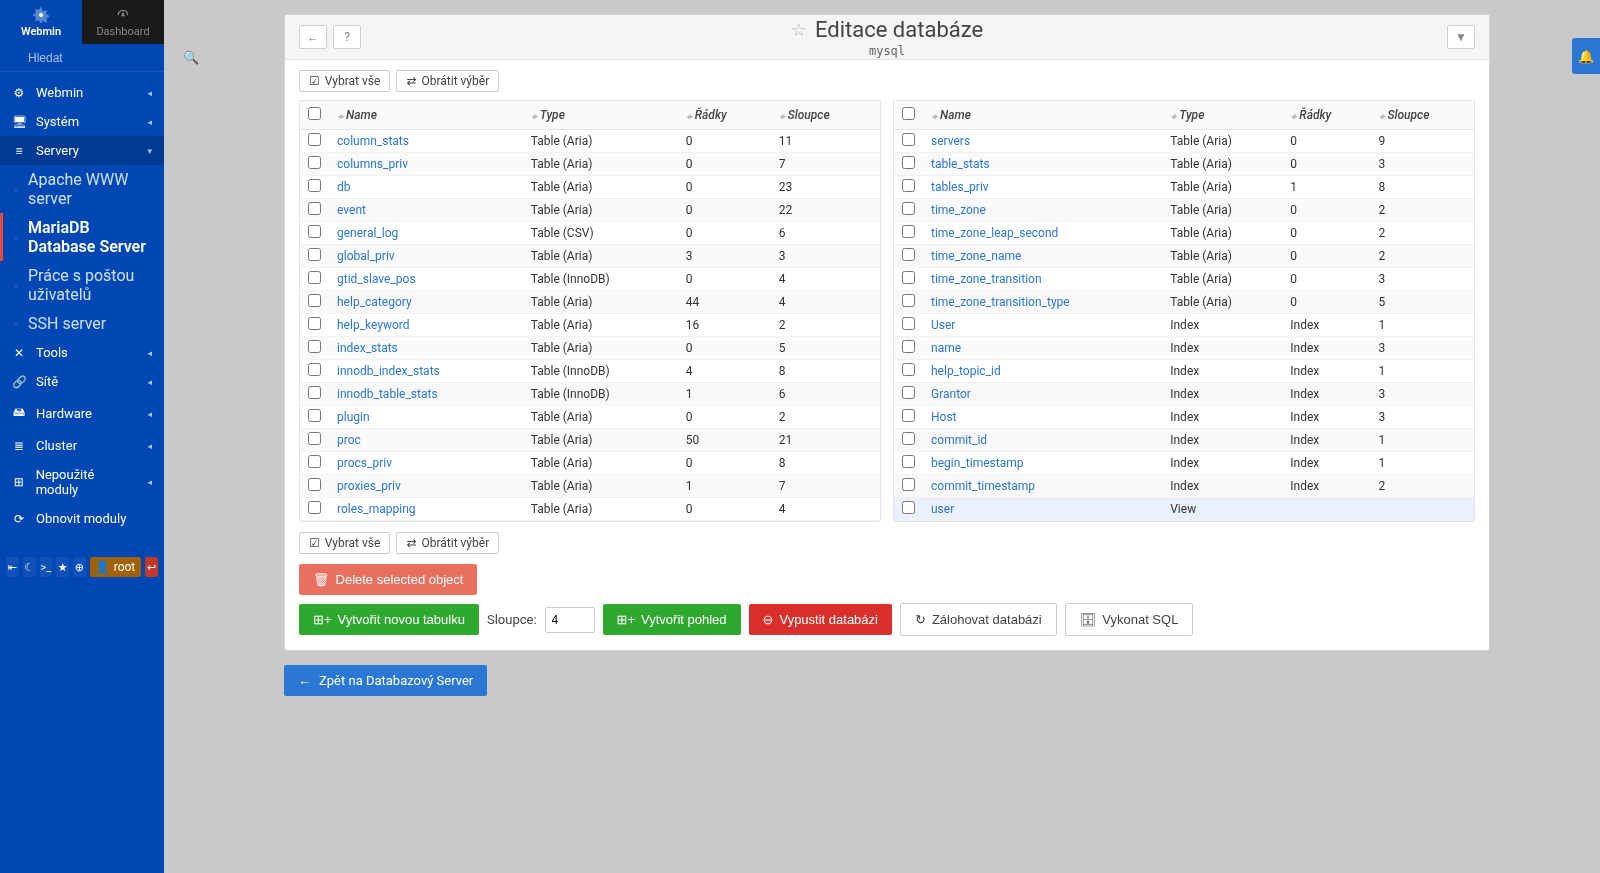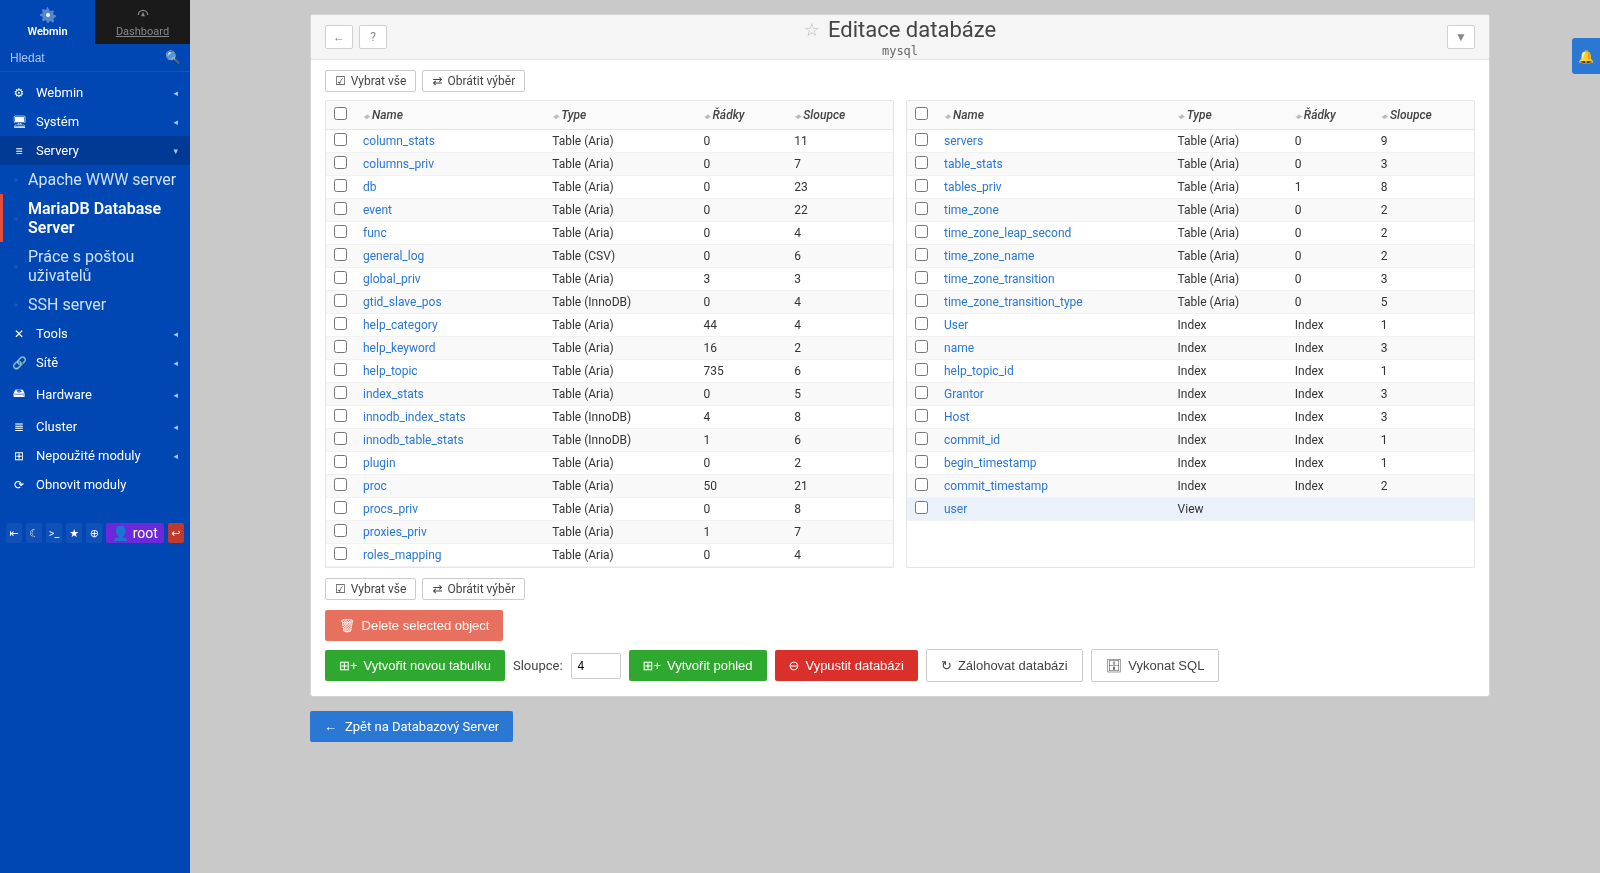--- a/index.html
+++ b/index.html
@@ -1,41 +1,41 @@
 <!DOCTYPE html>
 <html><head>
 <meta charset="utf-8">
 <style>
 * { box-sizing: border-box; margin: 0; padding: 0; }
 body { font-family: -apple-system, BlinkMacSystemFont, "Segoe UI", Roboto, Arial, sans-serif; font-size: 13px; background: #c9c9c9; color: #333; overflow: hidden; }
 .app { display: flex; width: 1600px; height: 873px; position: relative; }
 
 
-.sidebar { width: 190px; background: #0047b3; color: #fff; display: flex; flex-direction: column; flex-shrink: 0; }
+.sidebar { width: 164px; background: #0047b3; color: #fff; display: flex; flex-direction: column; flex-shrink: 0; }
 .side-tabs { display: flex; height: 44px; }
 .side-tab { flex: 1; display: flex; flex-direction: column; align-items: center; justify-content: center; font-size: 11px; gap: 2px; cursor: pointer; }
 .side-tab.active { background: #0047b3; color: #fff; font-weight: 600; }
-.side-tab.inactive { background: #1a1a1a; color: #888; text-decoration: underline; }
+.side-tab.inactive { background: #1a1a1a; color: #888; }
 .side-tab svg { width: 16px; height: 16px; }
-.search-row { display: flex; align-items: center; padding: 6px 10px; border-bottom: 1px solid rgba(255,255,255,0.08); }
+.search-row { display: flex; align-items: center; padding: 6px 28px; border-bottom: 1px solid rgba(255,255,255,0.08); }
 .search-row input { flex: 1; background: transparent; border: none; color: #cfe0ff; font-size: 12px; outline: none; }
 .search-row input::placeholder { color: #aac4f5; }
 .search-row .sicon { color: #aac4f5; }
 .nav { margin-top: 6px; }
 .nav-item { display: flex; align-items: center; padding: 7px 12px; font-size: 13px; color: #fff; cursor: pointer; gap: 10px; }
 .nav-item .chev { margin-left: auto; font-size: 9px; color: #aac4f5; }
 .nav-item .nicon { width: 14px; text-align: center; font-size: 12px; }
 .nav-item.expanded { background: #003a94; }
 .subnav .sub-item { display: flex; align-items: center; padding: 5px 12px 5px 28px; font-size: 16px; color: #cfe0ff; cursor: pointer; gap: 8px; position: relative; }
 .subnav .sub-item::before { content: "○"; font-size: 6px; color: #7aa7e8; position: absolute; left: 14px; }
 .subnav .sub-item.active { color: #fff; font-weight: 600; }
 .subnav .sub-item.active::after { content: ""; position: absolute; left: 0; top: 0; bottom: 0; width: 3px; background: #e74c3c; }
 .side-bottom { margin-top: 18px; display: flex; justify-content: center; gap: 4px; padding: 6px; }
 .bicon { width: 22px; height: 20px; display: flex; align-items: center; justify-content: center; background: rgba(255,255,255,0.06); border-radius: 2px; font-size: 11px; cursor: pointer; }
-.bicon.user { background: #6d28d9; padding: 0 6px; width: auto; font-size: 14px; gap: 3px; }
+.bicon.user { background: #a16207; padding: 0 6px; width: auto; font-size: 12px; gap: 3px; }
 .bicon.red { background: #c0392b; }
 
 
 .main { flex: 1; padding: 14px 110px 20px 120px; overflow-y: auto; }
 .panel { background: #fff; border: 1px solid #d5d5d5; border-radius: 3px; }
 .panel-head { background: #f5f5f5; border-bottom: 1px solid #e6e6e6; padding: 10px 14px; display: flex; align-items: center; position: relative; }
 .head-left { display: flex; gap: 6px; }
 .sqbtn { width: 28px; height: 24px; border: 1px solid #d0d0d0; background: #fff; border-radius: 2px; display: flex; align-items: center; justify-content: center; color: #888; font-size: 12px; cursor: pointer; }
 .head-center { position: absolute; left: 50%; transform: translateX(-50%); text-align: center; }
 .title-row { display: flex; align-items: center; justify-content: center; gap: 8px; }
@@ -231,27 +231,20 @@
                 </tr>
                 <tr>
                   <td class="cb"><input type="checkbox" style=""></td>
       <td class="link">event</td>
       <td>Table (Aria)</td>
       <td>0</td>
       <td>22</td>
                 </tr>
                 <tr>
                   <td class="cb"><input type="checkbox" style=""></td>
-      <td class="link">func</td>
-      <td>Table (Aria)</td>
-      <td>0</td>
-      <td>4</td>
-                </tr>
-                <tr>
-                  <td class="cb"><input type="checkbox" style=""></td>
       <td class="link">general_log</td>
       <td>Table (CSV)</td>
       <td>0</td>
       <td>6</td>
                 </tr>
                 <tr>
                   <td class="cb"><input type="checkbox" style=""></td>
       <td class="link">global_priv</td>
       <td>Table (Aria)</td>
       <td>3</td>
@@ -270,27 +263,20 @@
       <td>Table (Aria)</td>
       <td>44</td>
       <td>4</td>
                 </tr>
                 <tr>
                   <td class="cb"><input type="checkbox" style=""></td>
       <td class="link">help_keyword</td>
       <td>Table (Aria)</td>
       <td>16</td>
       <td>2</td>
-                </tr>
-                <tr>
-                  <td class="cb"><input type="checkbox" style=""></td>
-      <td class="link">help_topic</td>
-      <td>Table (Aria)</td>
-      <td>735</td>
-      <td>6</td>
                 </tr>
                 <tr>
                   <td class="cb"><input type="checkbox" style=""></td>
       <td class="link">index_stats</td>
       <td>Table (Aria)</td>
       <td>0</td>
       <td>5</td>
                 </tr>
                 <tr>
                   <td class="cb"><input type="checkbox" style=""></td>

